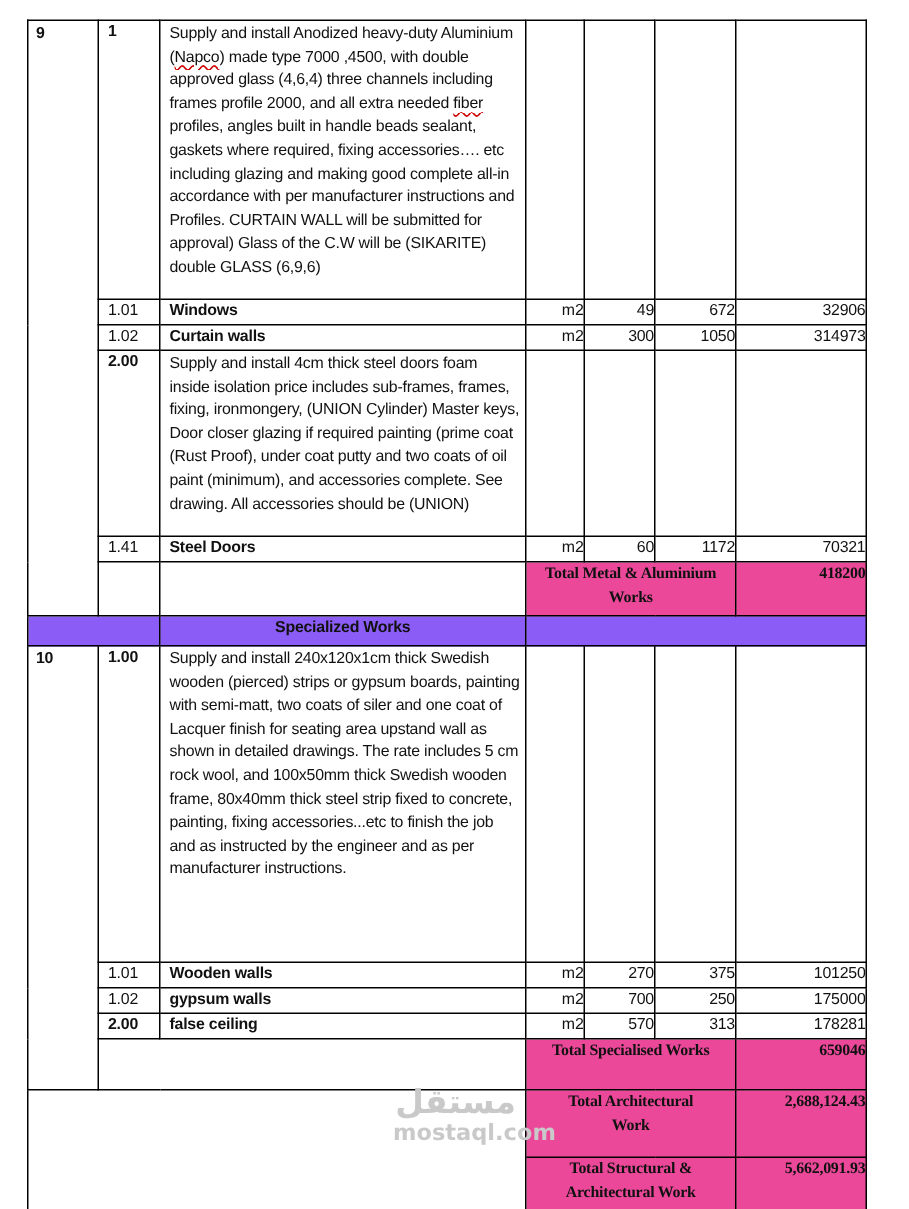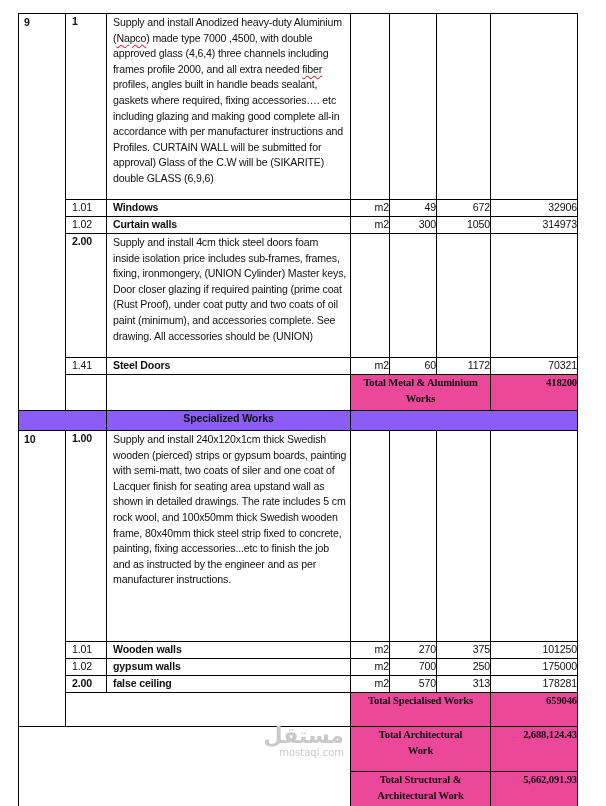--- a/index.html
+++ b/index.html
@@ -25,21 +25,21 @@
   .pink { background: #8b5cf6; }
   td.total-label { text-align: center; font-weight: bold; vertical-align: middle;
                    padding: 0 !important; line-height: 16px; }
   td.total-val { text-align: right; font-weight: bold; vertical-align: middle;
                  padding: 0 !important; }
   td.section-title { text-align: center; font-weight: bold; vertical-align: middle; padding: 0 !important; }
   .wavy { text-decoration: underline wavy #d00000; text-decoration-thickness: 1px; text-underline-offset: 2px; }
   .watermark { position: absolute; left: 262px; top: 725px; width: 82px; text-align: right;
                color: #c9c9c9; line-height: 1; }
   .watermark .ar { font-family: "DejaVu Sans", sans-serif; font-size: 22px; font-weight: bold; display: block; }
-  .watermark .en { font-family: "DejaVu Sans", sans-serif; font-size: 10px; display: block; margin-top: 1px; }
+  .watermark .en { font-family: "DejaVu Sans", sans-serif; font-size: 15px; display: block; margin-top: 1px; font-weight: bold; }
 </style>
 </head>
 <body>
 
 <table class="boq">
   <colgroup>
     <col class="c-no">
       <col class="c-code">
       <col class="c-desc">
       <col class="c-unit">

